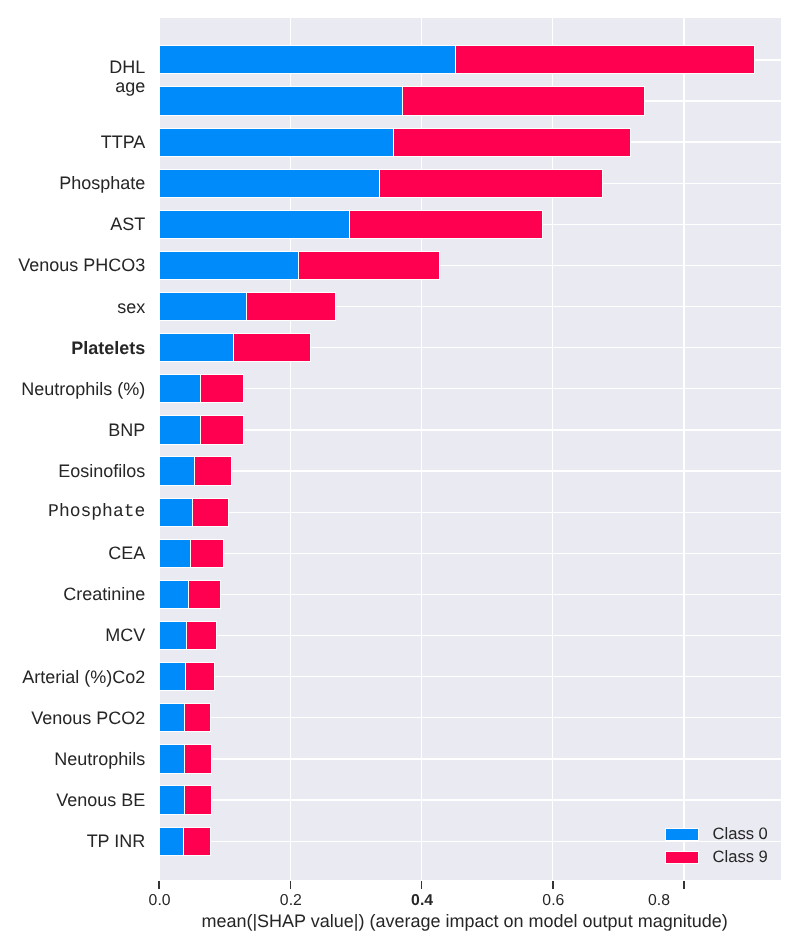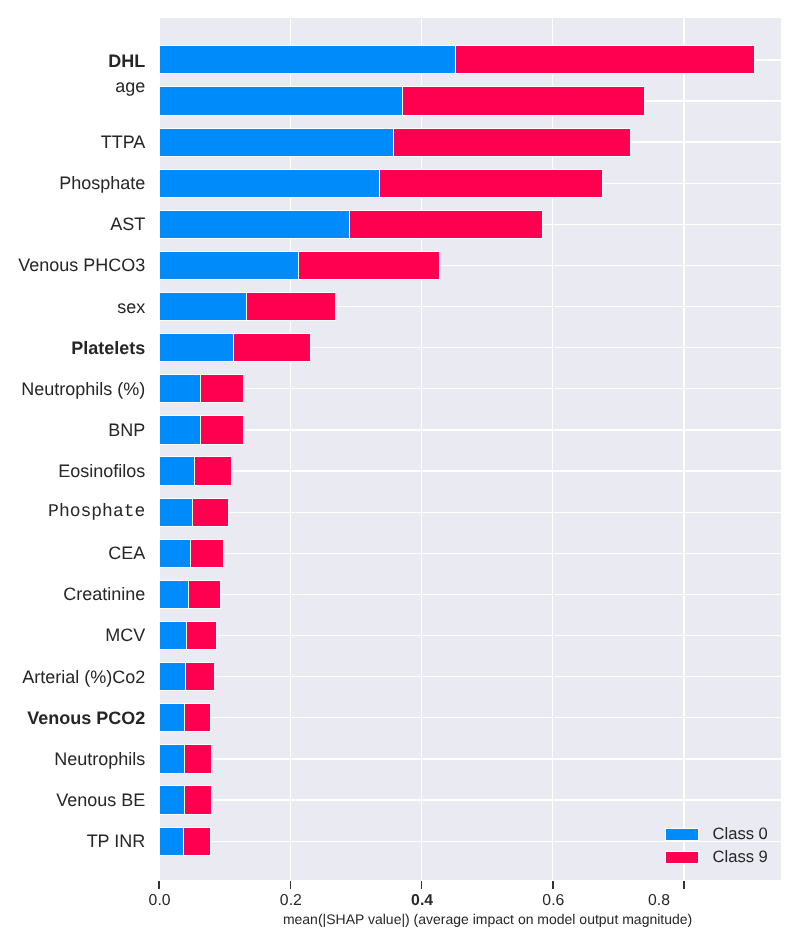--- a/index.html
+++ b/index.html
@@ -91,25 +91,25 @@
     top: 893px;
     width: 100px;
     font-size: 15.8px;
     color: #262626;
     text-align: center;
     line-height: 1;
     white-space: nowrap;
   }
   #xaxis-title {
     position: absolute;
-    left: 177px;
+    left: 154px;
     top: 912px;
     width: 621.1px;
     text-align: center;
-    font-size: 14px;
+    font-size: 18px;
     color: #262626;
     line-height: 1;
   }
 
   
   #legend {
     position: absolute;
     left: 505.0px;   
     top: 803.5px;    
   }
@@ -261,37 +261,37 @@
     <div class="legend-label">Class 0</div>
   </div>
         <div class="legend-entry">
     <div class="legend-swatch c1" style="background: rgb(255, 0, 81);"></div>
     <div class="legend-label">Class 9</div>
   </div>
       </div>
   </div>
 
   <div id="ylabels">
-      <div class="y-tick-label" style="top: 52px; font-weight: bold;">DHL</div>
+      <div class="y-tick-label" style="top: 58px;">DHL</div>
       <div class="y-tick-label" style="top: 77px;">age</div>
       <div class="y-tick-label" style="top: 133.04px;">TTPA</div>
       <div class="y-tick-label" style="top: 174.16px;">Phosphate</div>
       <div class="y-tick-label" style="top: 215.28px;">AST</div>
       <div class="y-tick-label" style="top: 256.4px;">Venous PHCO3</div>
       <div class="y-tick-label" style="top: 297.52px;">sex</div>
       <div class="y-tick-label" style="top: 338.64px; font-weight: bold;">Platelets</div>
       <div class="y-tick-label" style="top: 379.76px;">Neutrophils (%)</div>
       <div class="y-tick-label" style="top: 420.88px;">BNP</div>
       <div class="y-tick-label" style="top: 462px;">Eosinofilos</div>
       <div class="y-tick-label" style="top: 503.12px; font-family: Liberation Mono, monospace;">Phosphate</div>
       <div class="y-tick-label" style="top: 544.24px;">CEA</div>
       <div class="y-tick-label" style="top: 585.36px; text-align: center;">Creatinine</div>
       <div class="y-tick-label" style="top: 626.48px;">MCV</div>
       <div class="y-tick-label" style="top: 667.6px;">Arterial (%)Co2</div>
-      <div class="y-tick-label" style="top: 708.72px; font-weight: bold;">Venous PCO2</div>
+      <div class="y-tick-label" style="top: 708.72px;">Venous PCO2</div>
       <div class="y-tick-label" style="top: 749.84px;">Neutrophils</div>
       <div class="y-tick-label" style="top: 790.96px;">Venous BE</div>
       <div class="y-tick-label" style="top: 832.08px;">TP INR</div>
     </div>
   <div id="xticks">
       <div class="x-tick-mark" style="left: 158.25px;"></div>
       <div class="x-tick-label" style="left: 109.6px;">0.0</div>
       <div class="x-tick-mark" style="left: 289.5px;"></div>
       <div class="x-tick-label" style="left: 240.85px;">0.2</div>
       <div class="x-tick-mark" style="left: 420.75px;"></div>

